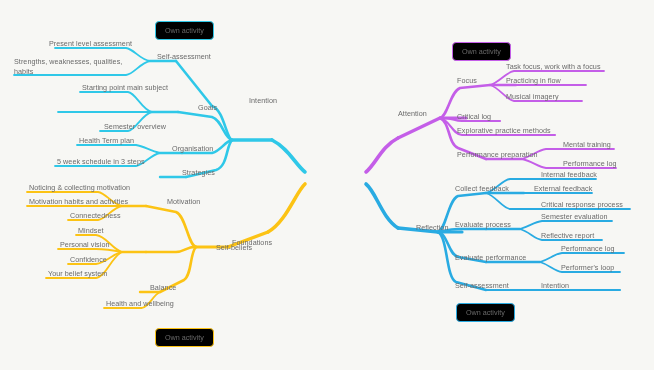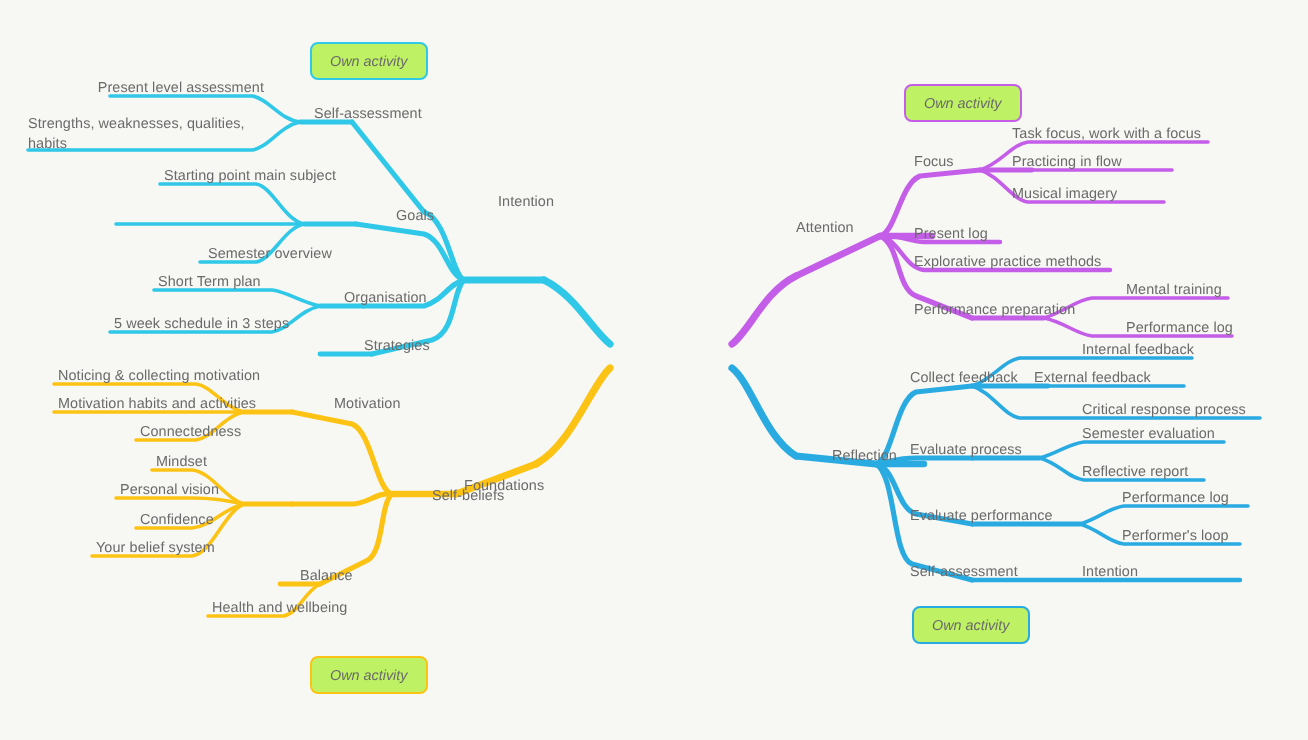--- a/index.html
+++ b/index.html
@@ -37,28 +37,27 @@
     background: #ffffff;
     color: #2fc8e8;
     font-size: 7.6px;
     padding: 4px 7px;
     border-radius: 3px;
     white-space: nowrap;
     box-shadow: 0 0 2px rgba(0,0,0,0.04);
   }
   .own-activity {
     position: absolute;
-    background: #bef264;
+    background: #000000;
     font-size: 7.2px;
     color: #6a6a6a;
     padding: 4px 9px;
     border-radius: 4px;
     border: 1.3px solid #2fc8e8;
     white-space: nowrap;
-    font-style: italic;
   }
   .own-activity.purple { border-color: #c45ee8; }
   .own-activity.yellow { border-color: #fcc314; }
   .own-activity.blue   { border-color: #29abe2; }
 </style>
 </head>
 <body>
 
 <div id="canvas">
 
@@ -168,21 +167,21 @@
   <div class="node l" style="left:157px; top:52px;">Self-assessment</div>
   <div class="node r" style="left:0px; top:39px; width:132px;">Present level assessment</div>
   <div class="node l" style="left:14px; top:57px;">Strengths, weaknesses, qualities,
 habits</div>
 
   <div class="node l" style="left:198px; top:103px;">Goals</div>
   <div class="node l" style="left:82px; top:83px;">Starting point main subject</div>
   <div class="node l" style="left:104px; top:122px;">Semester overview</div>
 
   <div class="node l" style="left:172px; top:144px;">Organisation</div>
-  <div class="node l" style="left:79px; top:136px;">Short Term plan</div>
+  <div class="node l" style="left:79px; top:136px;">Health Term plan</div>
   <div class="node l" style="left:57px; top:157px;">5 week schedule in 3 steps</div>
 
   <div class="node l" style="left:182px; top:168px;">Strategies</div>
 
   <div class="node l" style="left:232px; top:238px;">Foundations</div>
 
   <div class="node l" style="left:167px; top:197px;">Motivation</div>
   <div class="node l" style="left:29px; top:183px;">Noticing &amp; collecting motivation</div>
   <div class="node l" style="left:29px; top:197px;">Motivation habits and activities</div>
   <div class="node l" style="left:70px; top:211px;">Connectedness</div>
@@ -196,32 +195,32 @@
   <div class="node l" style="left:150px; top:283px;">Balance</div>
   <div class="node l" style="left:106px; top:299px;">Health and wellbeing</div>
 
   <div class="node l" style="left:398px; top:109px;">Attention</div>
 
   <div class="node l" style="left:457px; top:76px;">Focus</div>
   <div class="node l" style="left:506px; top:62px;">Task focus, work with a focus</div>
   <div class="node l" style="left:506px; top:76px;">Practicing in flow</div>
   <div class="node l" style="left:506px; top:92px;">Musical imagery</div>
 
-  <div class="node l" style="left:457px; top:112px;">Present log</div>
+  <div class="node l" style="left:457px; top:112px;">Critical log</div>
   <div class="node l" style="left:457px; top:126px;">Explorative practice methods</div>
 
   <div class="node l" style="left:457px; top:150px;">Performance preparation</div>
   <div class="node l" style="left:563px; top:140px;">Mental training</div>
   <div class="node l" style="left:563px; top:159px;">Performance log</div>
 
   <div class="node l" style="left:396px; top:223px;padding-left:20px;">Reflection</div>
 
   <div class="node l" style="left:455px; top:184px;">Collect feedback</div>
   <div class="node l" style="left:541px; top:170px;">Internal feedback</div>
-  <div class="node l" style="left:517px; top:184px;">External feedback</div>
+  <div class="node l" style="left:534px; top:184px;">External feedback</div>
   <div class="node l" style="left:541px; top:200px;">Critical response process</div>
 
   <div class="node l" style="left:455px; top:220px;">Evaluate process</div>
   <div class="node l" style="left:541px; top:212px;">Semester evaluation</div>
   <div class="node l" style="left:541px; top:231px;">Reflective report</div>
 
   <div class="node l" style="left:455px; top:253px;">Evaluate performance</div>
   <div class="node l" style="left:561px; top:244px;">Performance log</div>
   <div class="node l" style="left:561px; top:263px;">Performer's loop</div>
 

